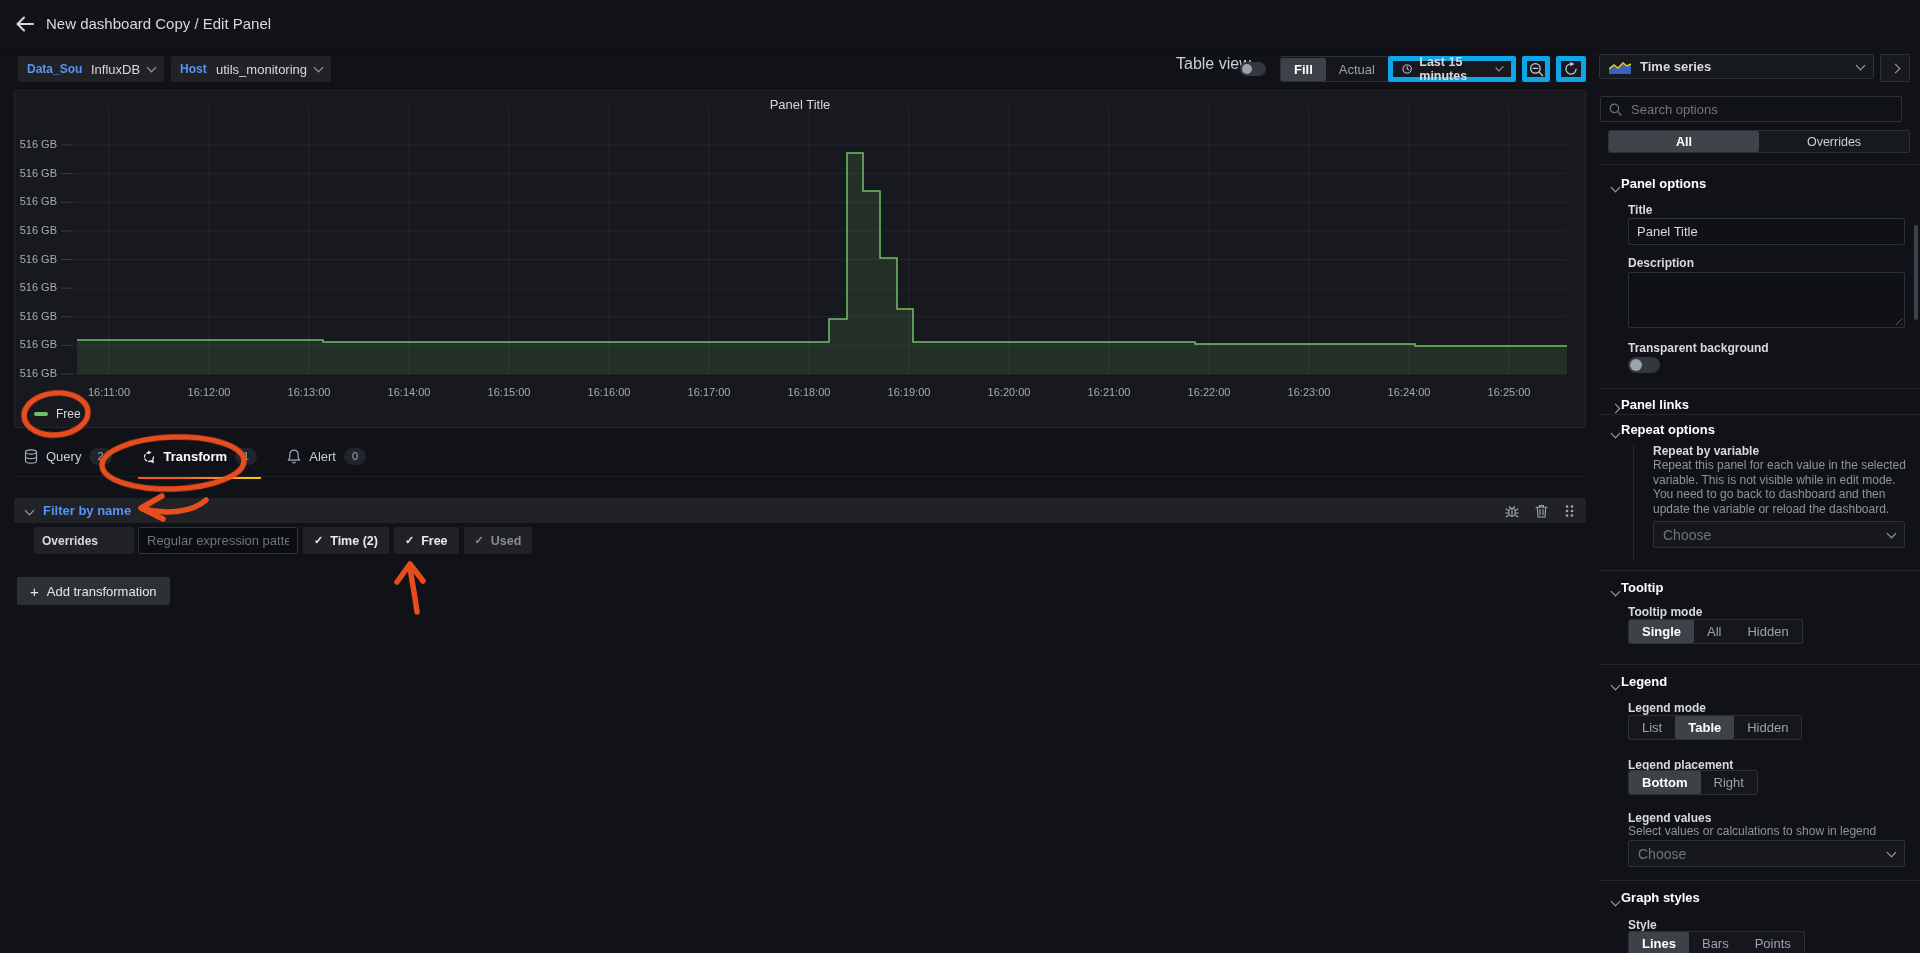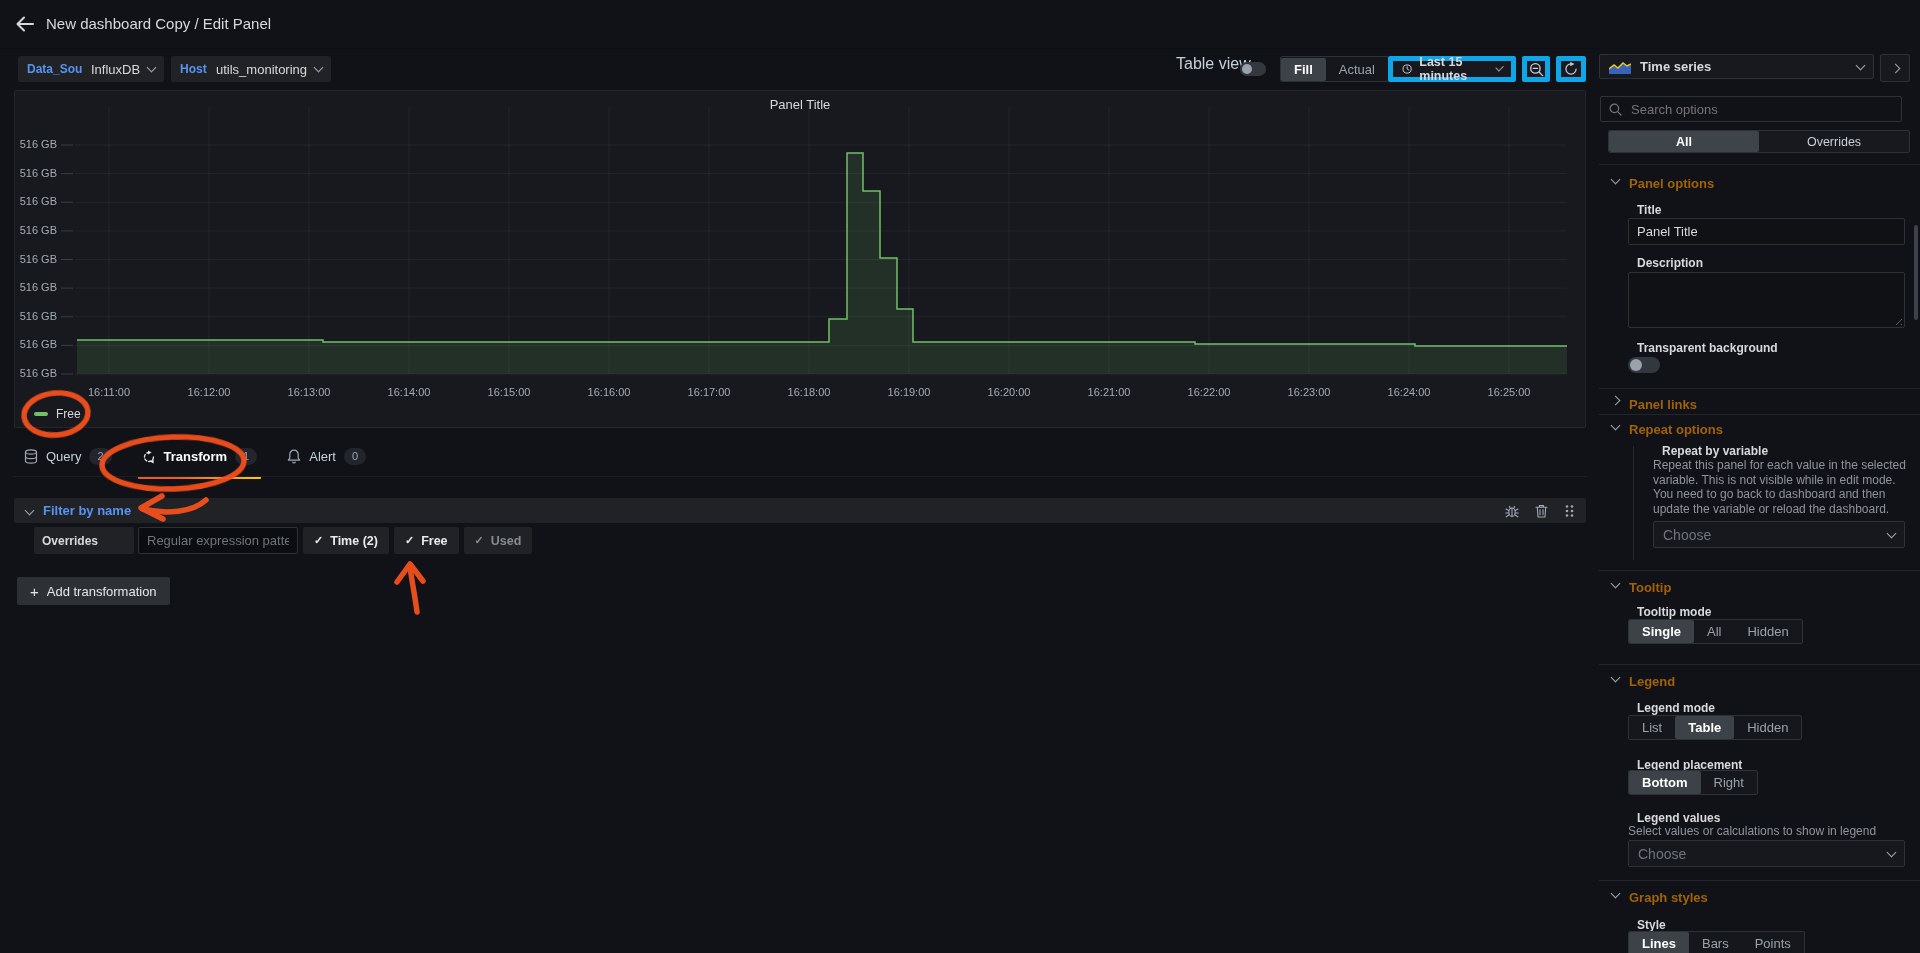--- a/index.html
+++ b/index.html
@@ -46,22 +46,22 @@
   #identifier-box{display:flex;align-items:center;width:100px;height:27px;background:#202226;border-radius:2px;padding:0 8px;box-sizing:border-box;font-size:12px;font-weight:600;color:#d8d9da;}
   #regex-input{width:160px;height:27px;background:#0b0d10;border:1px solid #2c3235;border-radius:2px;color:#c7d0d9;font-size:13px;padding:0 8px;box-sizing:border-box;font-family:"Liberation Sans",sans-serif;}
   #regex-input::placeholder{color:#6e757e;}
   .pill{display:inline-flex;align-items:center;gap:7px;height:27px;padding:0 11px;background:#202226;border-radius:2px;font-size:12.5px;font-weight:600;color:#878b93;}
   .pill .check{font-size:11px;}
   .pill.lit{color:#e8eaed;}
   #add-transform{position:absolute;left:17px;top:577px;height:28px;display:inline-flex;align-items:center;gap:8px;background:#2d3035;border-radius:2px;padding:0 13px;font-size:13px;font-weight:500;color:#e4e7ea;cursor:pointer;}
   
   #sidebar{position:absolute;left:1599px;top:0;width:321px;height:953px;background:#111217;}
   .sb-divider{position:absolute;left:0;width:321px;height:1px;background:#22252b;}
-  .sb-header{position:absolute;left:13px;display:flex;align-items:flex-start;gap:10px;font-size:13px;font-weight:700;color:#a16207;}
-  .sb-label{position:absolute;left:29px;font-size:12px;font-weight:700;color:#d8d9da;margin-left:9px;}
+  .sb-header{position:absolute;left:13px;display:flex;align-items:flex-end;gap:2px;font-size:13px;font-weight:700;color:#ffffff;}
+  .sb-label{position:absolute;left:29px;font-size:12px;font-weight:700;color:#d8d9da;}
   .sb-desc{position:absolute;font-size:12px;line-height:14.5px;color:#8e949e;}
   .sb-input{position:absolute;left:29px;width:277px;height:27px;background:#0f1115;border:1px solid #2c3235;border-radius:2px;color:#d8d9da;font-size:13px;padding:0 8px;box-sizing:border-box;font-family:"Liberation Sans",sans-serif;}
   .sb-select{position:absolute;display:flex;align-items:center;height:27px;background:#16181d;border:1px solid #2c3235;border-radius:2px;padding:0 9px;box-sizing:border-box;color:#6e757e;font-size:14px;}
   .sb-select .chev{margin-left:auto;}
   .mini-chev{display:inline-block;width:6px;height:6px;border-right:1.5px solid #9fa7b3;border-bottom:1.5px solid #9fa7b3;transform:rotate(45deg);}
   .mini-chev.r{transform:rotate(-45deg);}
   svg.ic{display:block;}
 </style>
 </head>
 <body>

